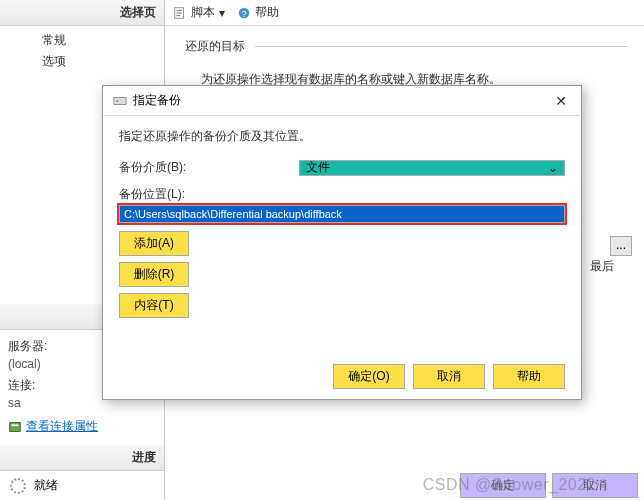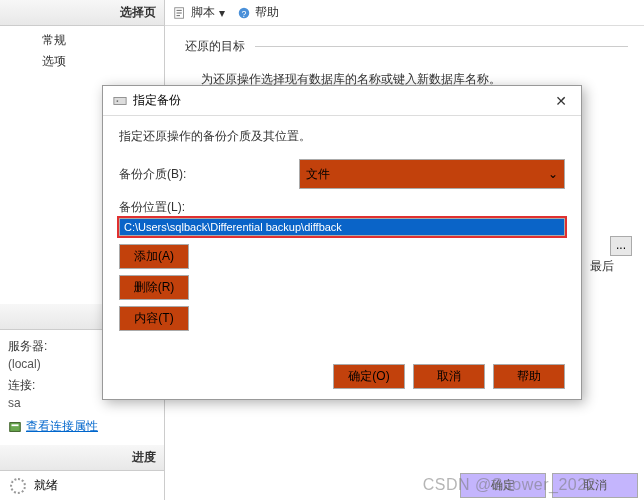--- a/index.html
+++ b/index.html
@@ -20,26 +20,26 @@
 .groupbox-line { border-top: 1px solid #ccc; flex: 1; margin-left: 6px; }
 .groupbox-header { display: flex; align-items: center; margin-bottom: 12px; }
 .instruction { padding: 4px 0 8px 20px; color: #333; }
 .dialog-overlay { position: absolute; top: 85px; left: 102px; width: 480px; height: 315px; background: #fff; border: 1px solid #999; box-shadow: 3px 3px 12px rgba(0,0,0,0.3); z-index: 100; }
 .dialog-title { background: #fff; padding: 6px 10px; border-bottom: 1px solid #ddd; display: flex; justify-content: space-between; align-items: center; }
 .dialog-close { cursor: pointer; font-size: 14px; color: #333; padding: 0 4px; }
 .dialog-body { padding: 12px 16px; }
 .dialog-instruction { margin-bottom: 14px; color: #333; }
 .form-row { display: flex; align-items: center; margin-bottom: 10px; }
 .form-label { width: 180px; color: #333; }
-.dropdown { flex: 1; border: 1px solid #aaa; padding: 2px 6px; background: #c2410c; display: flex; justify-content: space-between; align-items: center; height: 30px; }
+.dropdown { flex: 1; border: 1px solid #aaa; padding: 2px 6px; background: #14b8a6; display: flex; justify-content: space-between; align-items: center; height: 16px; }
 .list-area { display: flex; gap: 8px; margin-top: 2px; flex-direction: column; }
 .listbox { flex: 1; border: 1px solid #aaa; height: 118px; background: #fff; outline: 2px solid #e03030; outline-offset: 0; }
 .list-item-sel { background: #0a64c8; color: #fff; padding: 2px 4px; font-size: 11px; }
 .btn-col { display: flex; flex-direction: column; gap: 6px; width: 70px; }
-.btn { border: 1px solid #aaa; background: #c2410c; padding: 3px 0; text-align: center; cursor: pointer; }
+.btn { border: 1px solid #aaa; background: #fde047; padding: 3px 0; text-align: center; cursor: pointer; }
 .dialog-footer { position: absolute; bottom: 10px; right: 16px; display: flex; gap: 8px; }
 .dialog-footer .btn { width: 72px; }
 .progress-item { display: flex; align-items: center; gap: 8px; padding: 6px 10px; font-family: Liberation Serif, serif; }
 .spinner { width: 16px; height: 16px; border: 2px dotted #999; border-radius: 50%; }
 .bottom-right { position: absolute; bottom: 2px; right: 6px; display: flex; gap: 6px; align-items: center; z-index: 50; }
 .footer-btn { border: 1px solid #aaa; background: #c4b5fd; color: #555; padding: 3px 30px; }
 .watermark { position: absolute; bottom: 6px; right: 48px; color: rgba(120,120,120,0.55); font-size: 16px; z-index: 200; letter-spacing: 0.5px; }
 .ellipsis-btn { position: absolute; right: 12px; top: 236px; width: 22px; height: 20px; border: 1px solid #aaa; background: #e8e8e8; text-align: center; line-height: 16px; z-index: 60; }
 .right-cols { position: absolute; right: 30px; top: 258px; display: flex; gap: 20px; font-size: 12px; color: #333; z-index: 55; }
 .icon-svg { width: 14px; height: 14px; }

